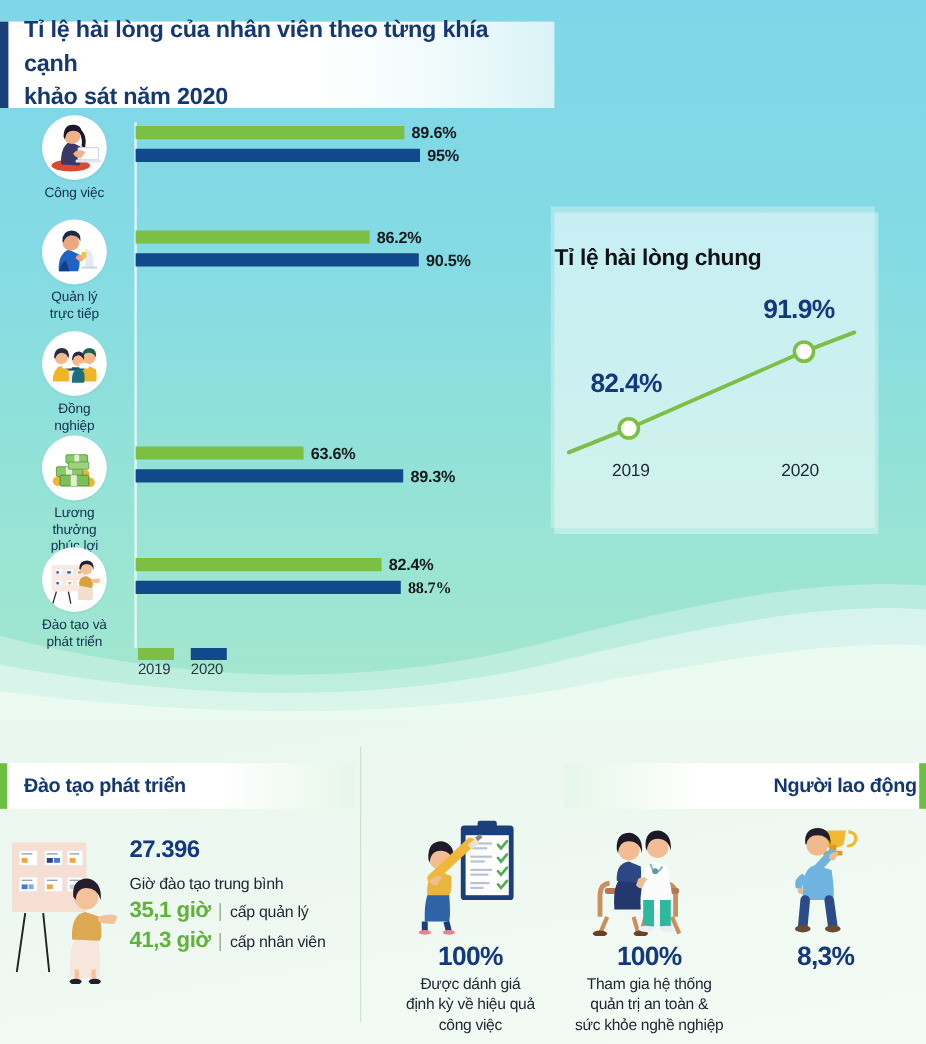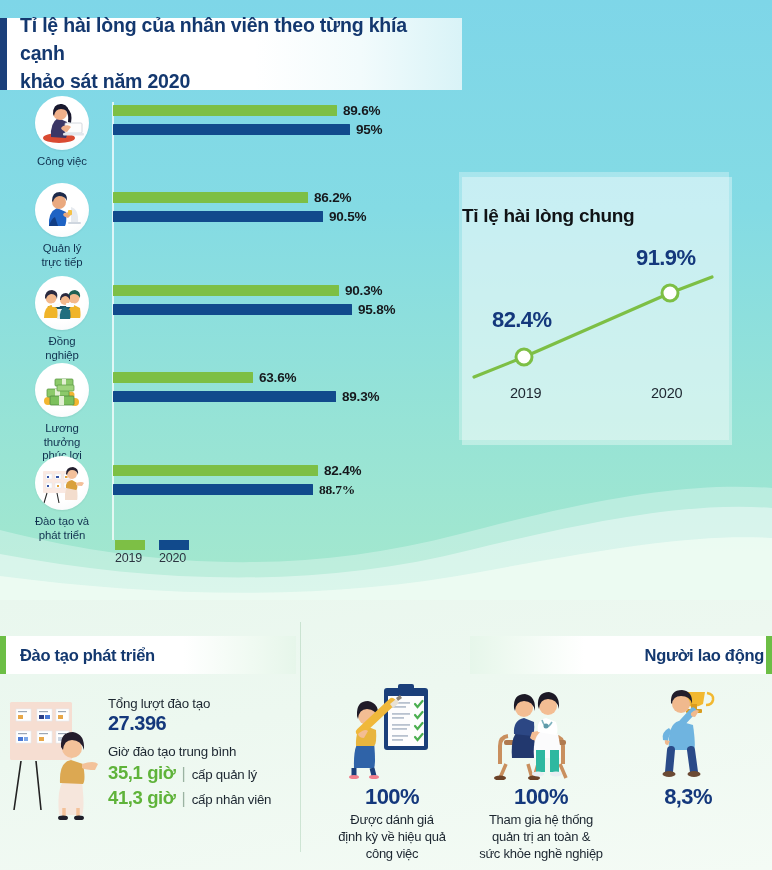--- a/index.html
+++ b/index.html
@@ -223,21 +223,21 @@
               <rect x="33" y="27" width="4" height="5" rx="1" fill="#f6c245"></rect>
             </svg>
           </div>
           <div class="cat-label">Quản lý
 trực tiếp</div>
         </div>
         <div class="bars-group">
           <div class="bar green" style="width:195px;">
             <span class="bar-val">86.2%</span>
           </div>
-          <div class="bar navy" style="width:210px;">
+          <div class="bar navy" style="width:236px;">
             <span class="bar-val">90.5%</span>
           </div>
         </div>
       </div>
 
       <div class="bar-row" style="top:180px;">
         <div class="cat-icon-wrap">
           <div class="cat-icon">
             <svg viewBox="0 0 54 54" width="54" height="54">
               <rect x="13" y="30" width="28" height="3" rx="1" fill="#16546a"></rect>
@@ -249,28 +249,20 @@
               <circle cx="39" cy="22" r="5.5" fill="#f3b98c"></circle>
               <path d="M33 21 Q34 14 40 14 Q46 15 45 22 Q43 18 39 18 Q35 18 34 22 Z" fill="#1f5f52"></path>
               <path d="M25 43 Q24 33 30 31 L35 34 Q36 41 35 43 Z" fill="#1f6e7e"></path>
               <circle cx="30" cy="24" r="5" fill="#f3b98c"></circle>
               <path d="M25 24 Q25 17 31 17 Q36 18 35 24 Q33 20 30 20 Q26 21 26 24 Z" fill="#2a2a3f"></path>
               <rect x="17" y="27" width="8" height="4" rx="0.8" fill="#fbfcfd"></rect>
               <rect x="31" y="27" width="8" height="4" rx="0.8" fill="#fbfcfd"></rect>
             </svg>
           </div>
           <div class="cat-label">Đồng nghiệp</div>
-        </div>
-        <div class="bars-group">
-          <div class="bar green" style="width:226px;">
-            <span class="bar-val">90.3%</span>
-          </div>
-          <div class="bar navy" style="width:239px;">
-            <span class="bar-val">95.8%</span>
-          </div>
         </div>
       </div>
 
       <div class="bar-row" style="top:267px;">
         <div class="cat-icon-wrap">
           <div class="cat-icon">
             <svg viewBox="0 0 54 54" width="54" height="54">
               <circle cx="13" cy="38" r="4" fill="#f2b531"></circle>
               <circle cx="40" cy="39" r="4" fill="#f2b531"></circle>
               <circle cx="36" cy="32" r="3.5" fill="#f2b531"></circle>
@@ -329,21 +321,21 @@
               <path d="M41 27 Q47 25 49 27 L47 30 Q43 30 41 29 Z" fill="#f3c09a"></path>
             </svg>
           </div>
           <div class="cat-label">Đào tạo và
 phát triển</div>
         </div>
         <div class="bars-group">
           <div class="bar green" style="width:205px;">
             <span class="bar-val">82.4%</span>
           </div>
-          <div class="bar navy" style="width:200px;font-family:Liberation Serif, serif;">
+          <div class="bar navy" style="width:221px;font-family:Liberation Serif, serif;">
             <span class="bar-val">88.7%</span>
           </div>
         </div>
       </div>
     </div>
 
     <div id="legend">
       <div class="legend-item">
         <div class="legend-swatch green"></div>
         <div class="legend-txt">2019</div>
@@ -413,21 +405,20 @@
         <circle cx="68" cy="58" r="10" fill="#f3c29a"></circle>
         <path d="M57 57 Q56 42 69 42 Q81 44 80 60 Q77 50 68 50 Q60 50 59 60 Z" fill="#241d2c"></path>
         <path d="M78 74 Q90 70 94 74 L91 80 Q82 80 78 78 Z" fill="#f3c29a"></path>
         <path d="M60 118 L60 127 M74 118 L74 127" stroke="#f3c29a" stroke-width="3.5"></path>
         <ellipse cx="59" cy="128" rx="5" ry="2.4" fill="#1f1f2a"></ellipse>
         <ellipse cx="75" cy="128" rx="5" ry="2.4" fill="#1f1f2a"></ellipse>
       </svg>
     </div>
 
     <div id="training-stats">
-      <div class="stat-caption">Tổng lượt đào tạo</div>
       <div class="stat-big">27.396</div>
       <div class="stat-caption" style="margin-top:9px;">Giờ đào tạo trung bình</div>
       <div class="hours-row">
         <span class="hours-val">35,1 giờ</span>
         <span class="hours-sep">|</span>
         <span class="hours-lbl">cấp quản lý</span>
       </div>
       <div class="hours-row">
         <span class="hours-val">41,3 giờ</span>
         <span class="hours-sep">|</span>

